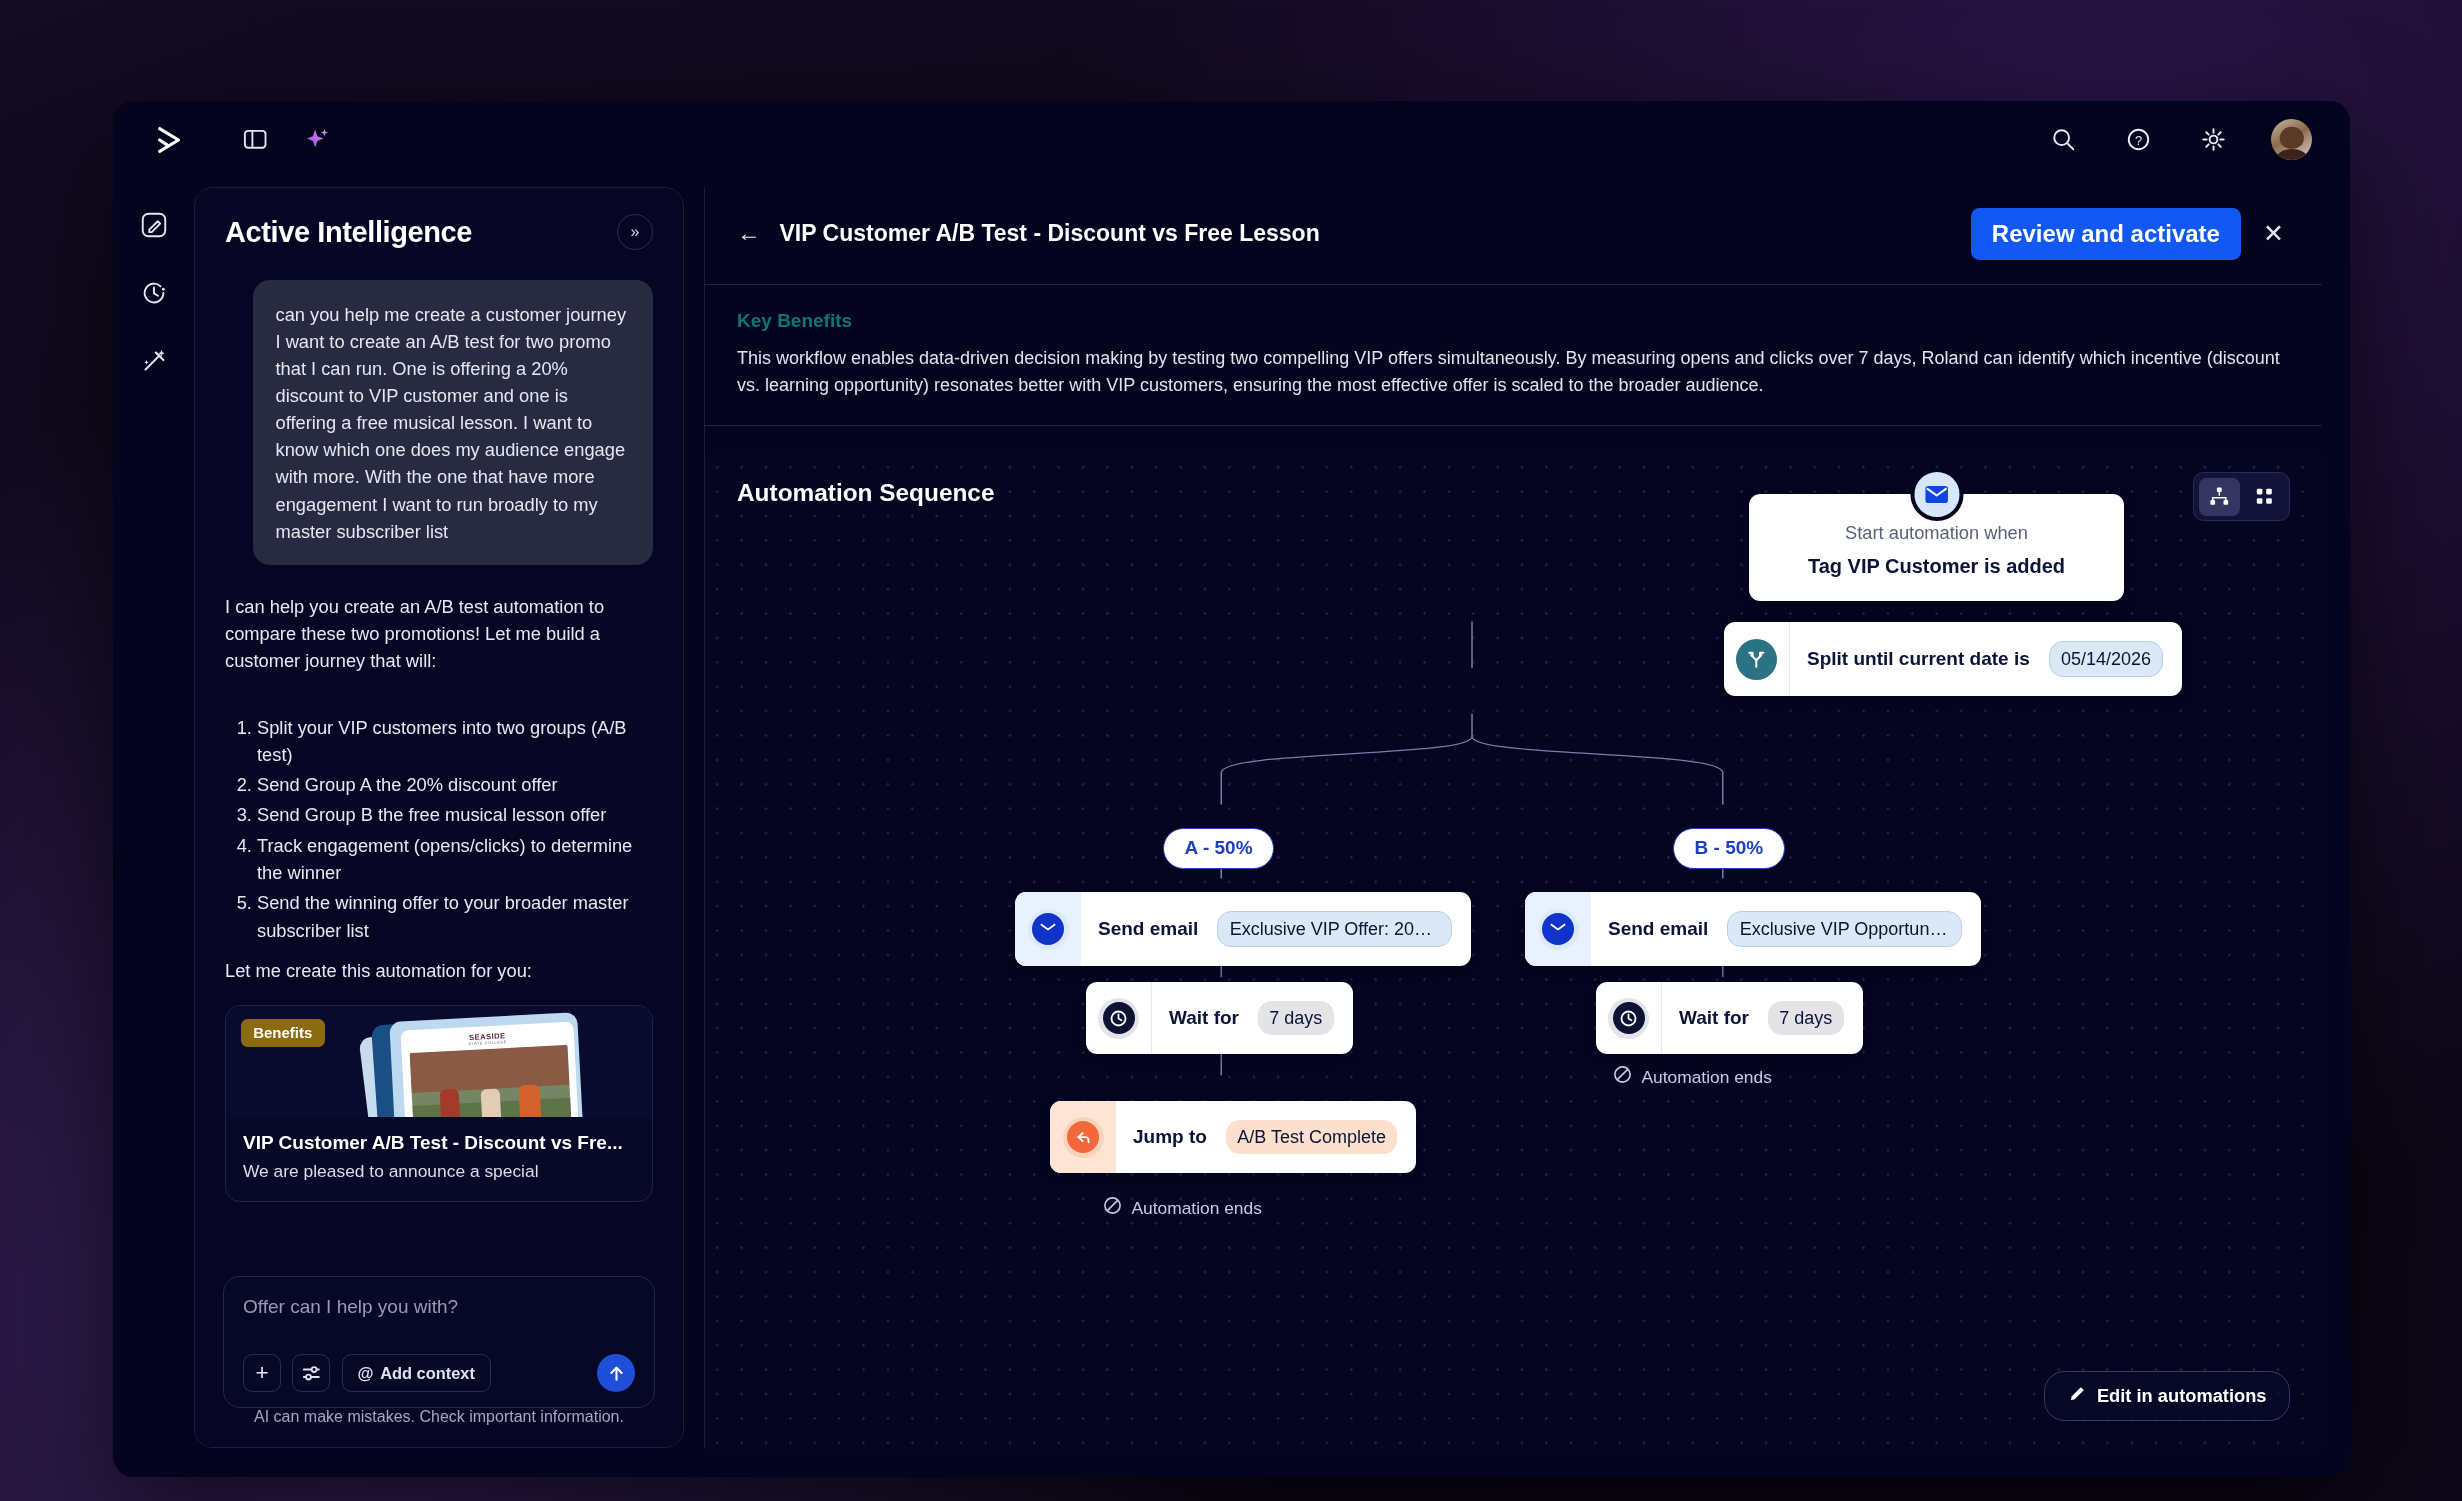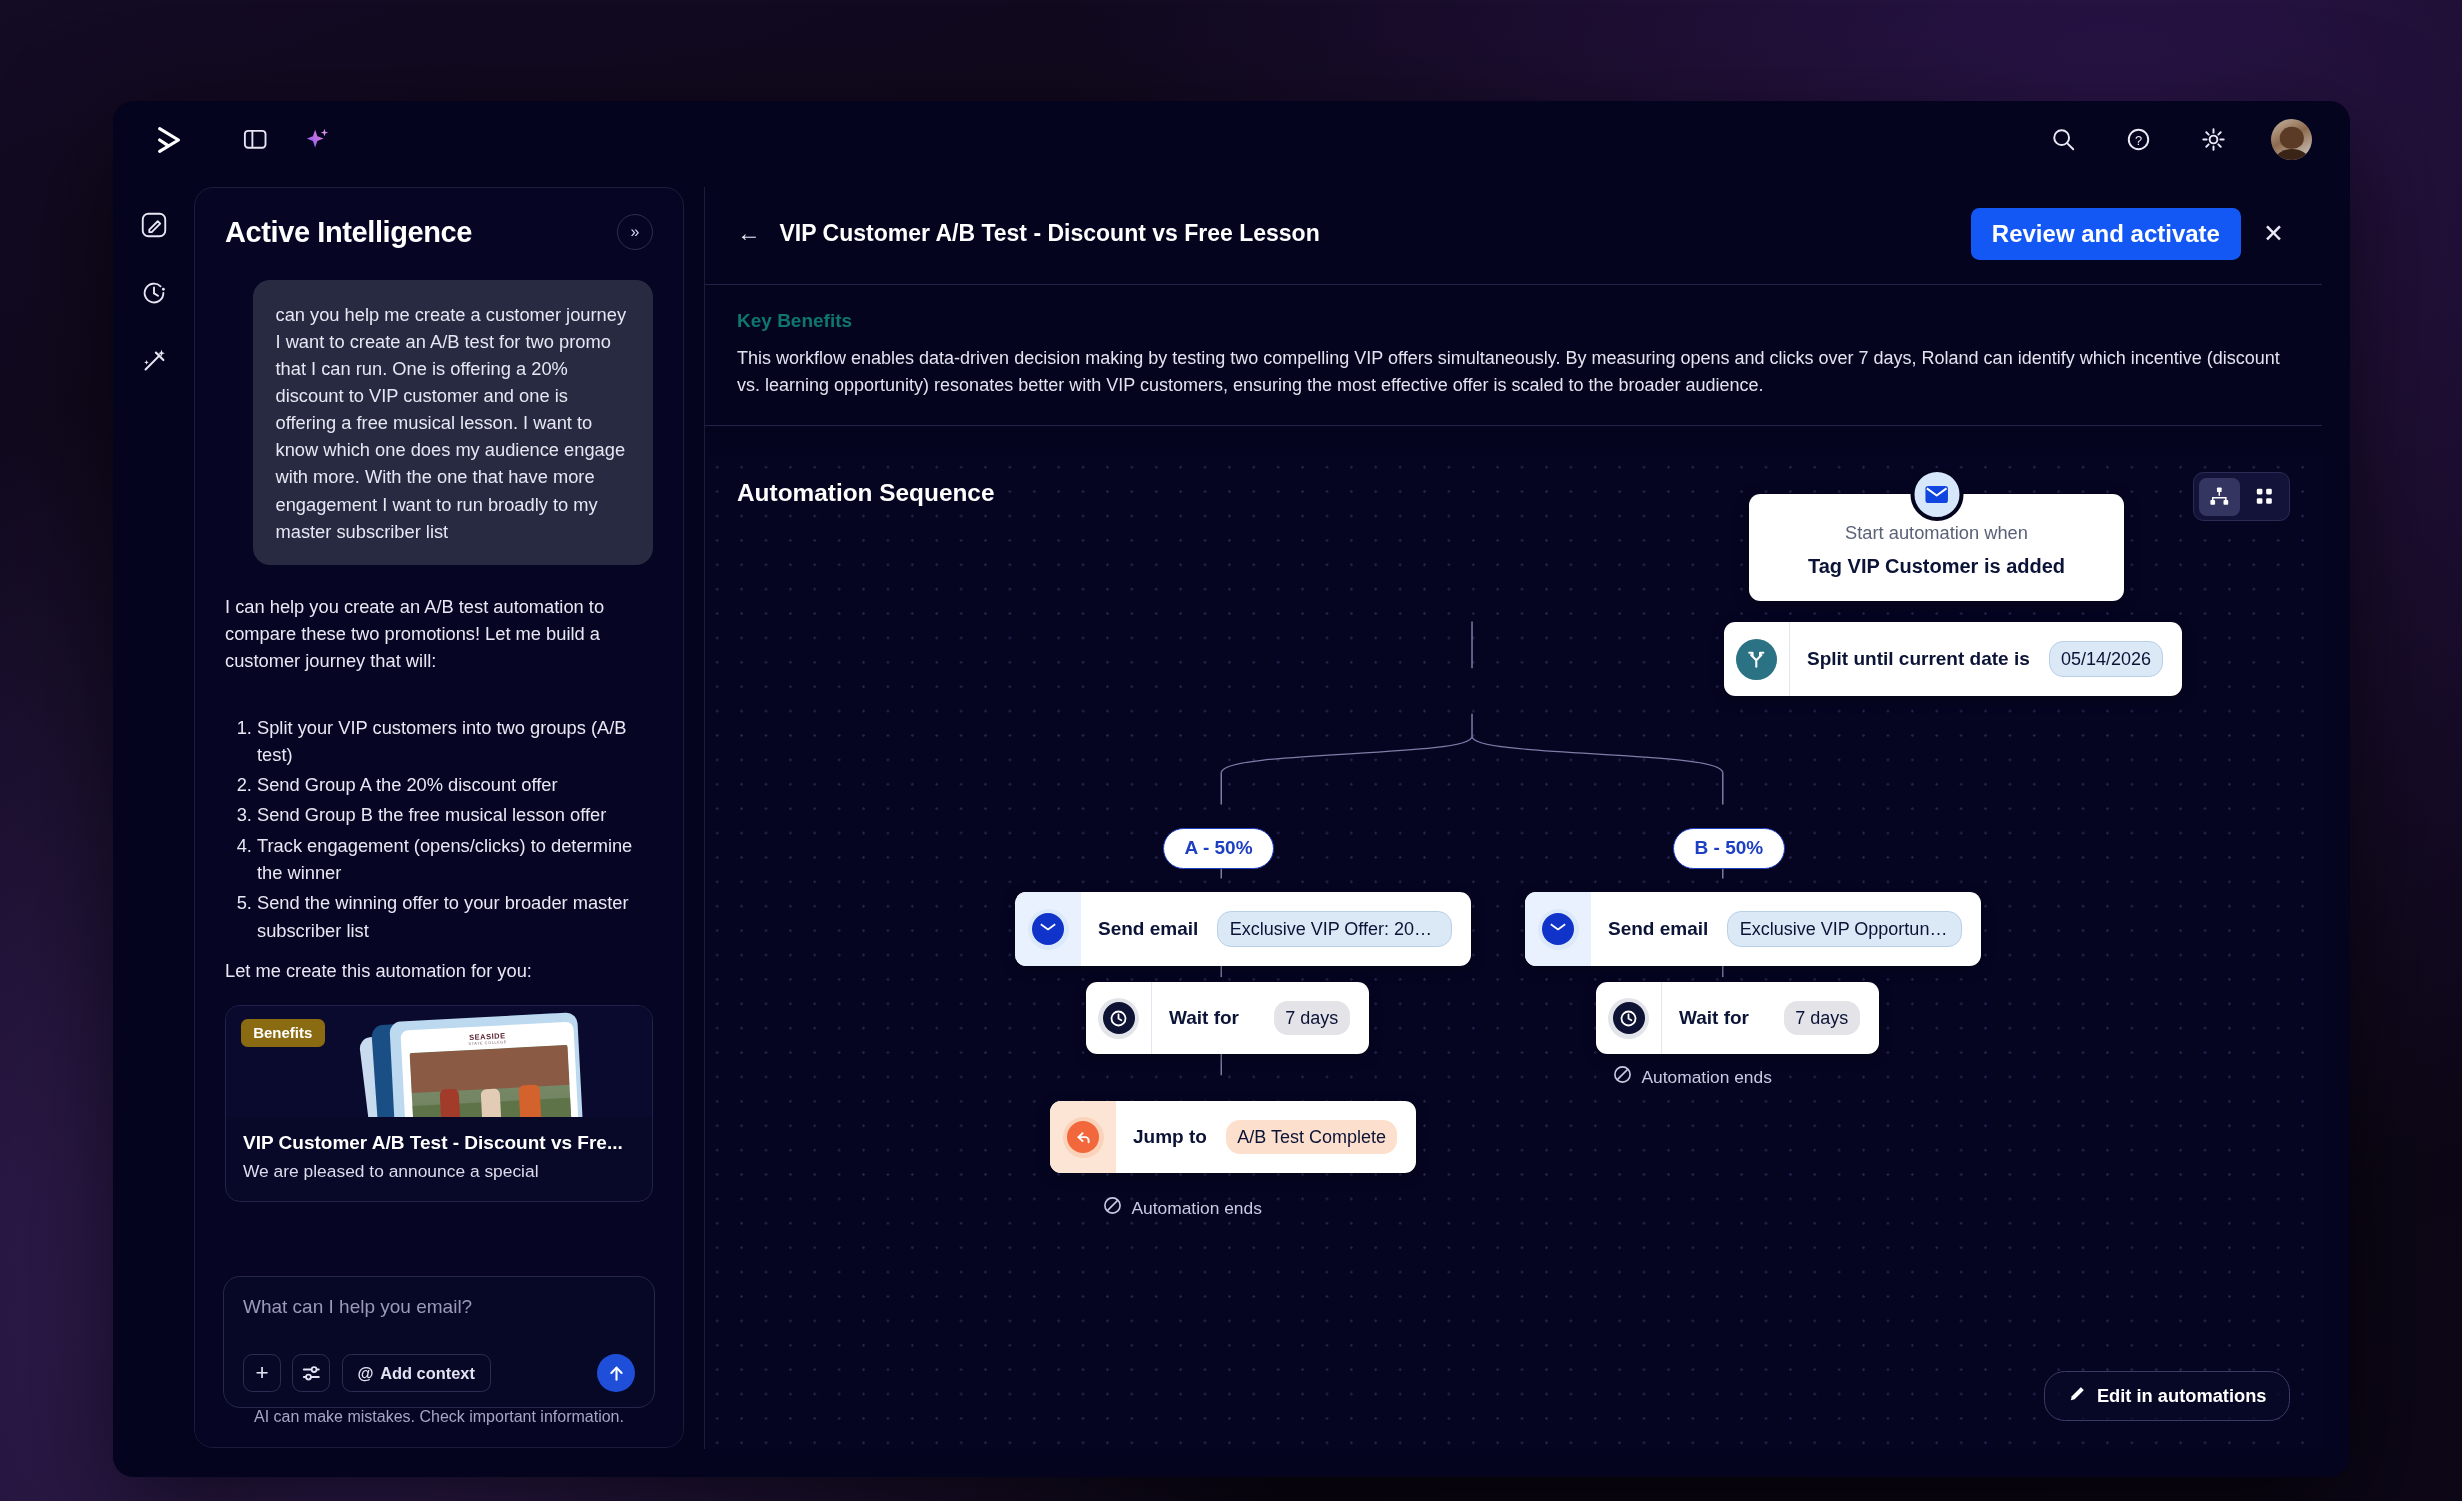--- a/index.html
+++ b/index.html
@@ -229,21 +229,21 @@
   }
   .pill-iconcell.blue { background: #e8f1fd; border-right: none; }
   .pill-iconcell.peach { background: #fde5d6; border-right: none; }
   .pill-body { display:flex; align-items:center; gap: 19px; padding: 19px 19px 19px 17px; }
   .pill-label { font-size: 19px; font-weight: 700; color: #0b1336; white-space: nowrap; }
   .pill-chip {
     font-size: 18px; color: #0b1336; padding: 6.6px 11.3px; border-radius: 14px;
     white-space: nowrap; max-width: 235px; overflow: hidden; text-overflow: ellipsis;
   }
   .chip-blue { background: #dbe9f7; border: 0.9px solid #b9cfe6; }
-  .chip-gray { background: #e3e3e8; margin-left: 16px; }
+  .chip-gray { background: #e3e3e8; }
   .chip-peach { background: #fce0cd; }
 
   .icon-circle { width: 41px; height: 41px; border-radius: 50%; display:flex; align-items:center; justify-content:center; }
   .ic-teal { background: #2b7285; }
   .ic-teal-ring { background: #dfe6e9; width: 41px; height: 41px; border-radius:50%; display:flex; align-items:center; justify-content:center; }
   .ic-blue { background: #1033c9; }
   .ic-blue-ring { background: #dce9fa; width: 41px; height: 41px; border-radius:50%; display:flex; align-items:center; justify-content:center; }
   .ic-dark { background: #0e1233; }
   .ic-dark-ring { background: #e3e4ea; width: 41px; height: 41px; border-radius:50%; display:flex; align-items:center; justify-content:center; }
   .ic-orange { background: #f2683c; }
@@ -385,21 +385,21 @@
         </div>
         <div class="auto-card-body">
           <div class="auto-card-title">VIP Customer A/B Test - Discount vs Fre...</div>
           <div class="auto-card-desc">We are pleased to announce a special</div>
         </div>
       </div>
     </div>
 
     <div class="composer-wrap">
       <div class="composer">
-        <div class="composer-placeholder">What can I help you email?</div>
+        <div class="composer-placeholder">Offer can I help you with?</div>
         <div class="composer-row">
           <div class="cbtn sq">+</div>
           <div class="cbtn sq">
             <svg width="20.6" height="20.6" viewBox="0 0 22 22">
                   <line x1="3" y1="7" x2="19" y2="7" stroke="#e2e2f2" stroke-width="2" stroke-linecap="round"></line>
                   <line x1="3" y1="15" x2="19" y2="15" stroke="#e2e2f2" stroke-width="2" stroke-linecap="round"></line>
                   <circle cx="14" cy="7" r="2.6" fill="#070726" stroke="#e2e2f2" stroke-width="2"></circle>
                   <circle cx="8" cy="15" r="2.6" fill="#070726" stroke="#e2e2f2" stroke-width="2"></circle>
                 </svg>
           </div>

